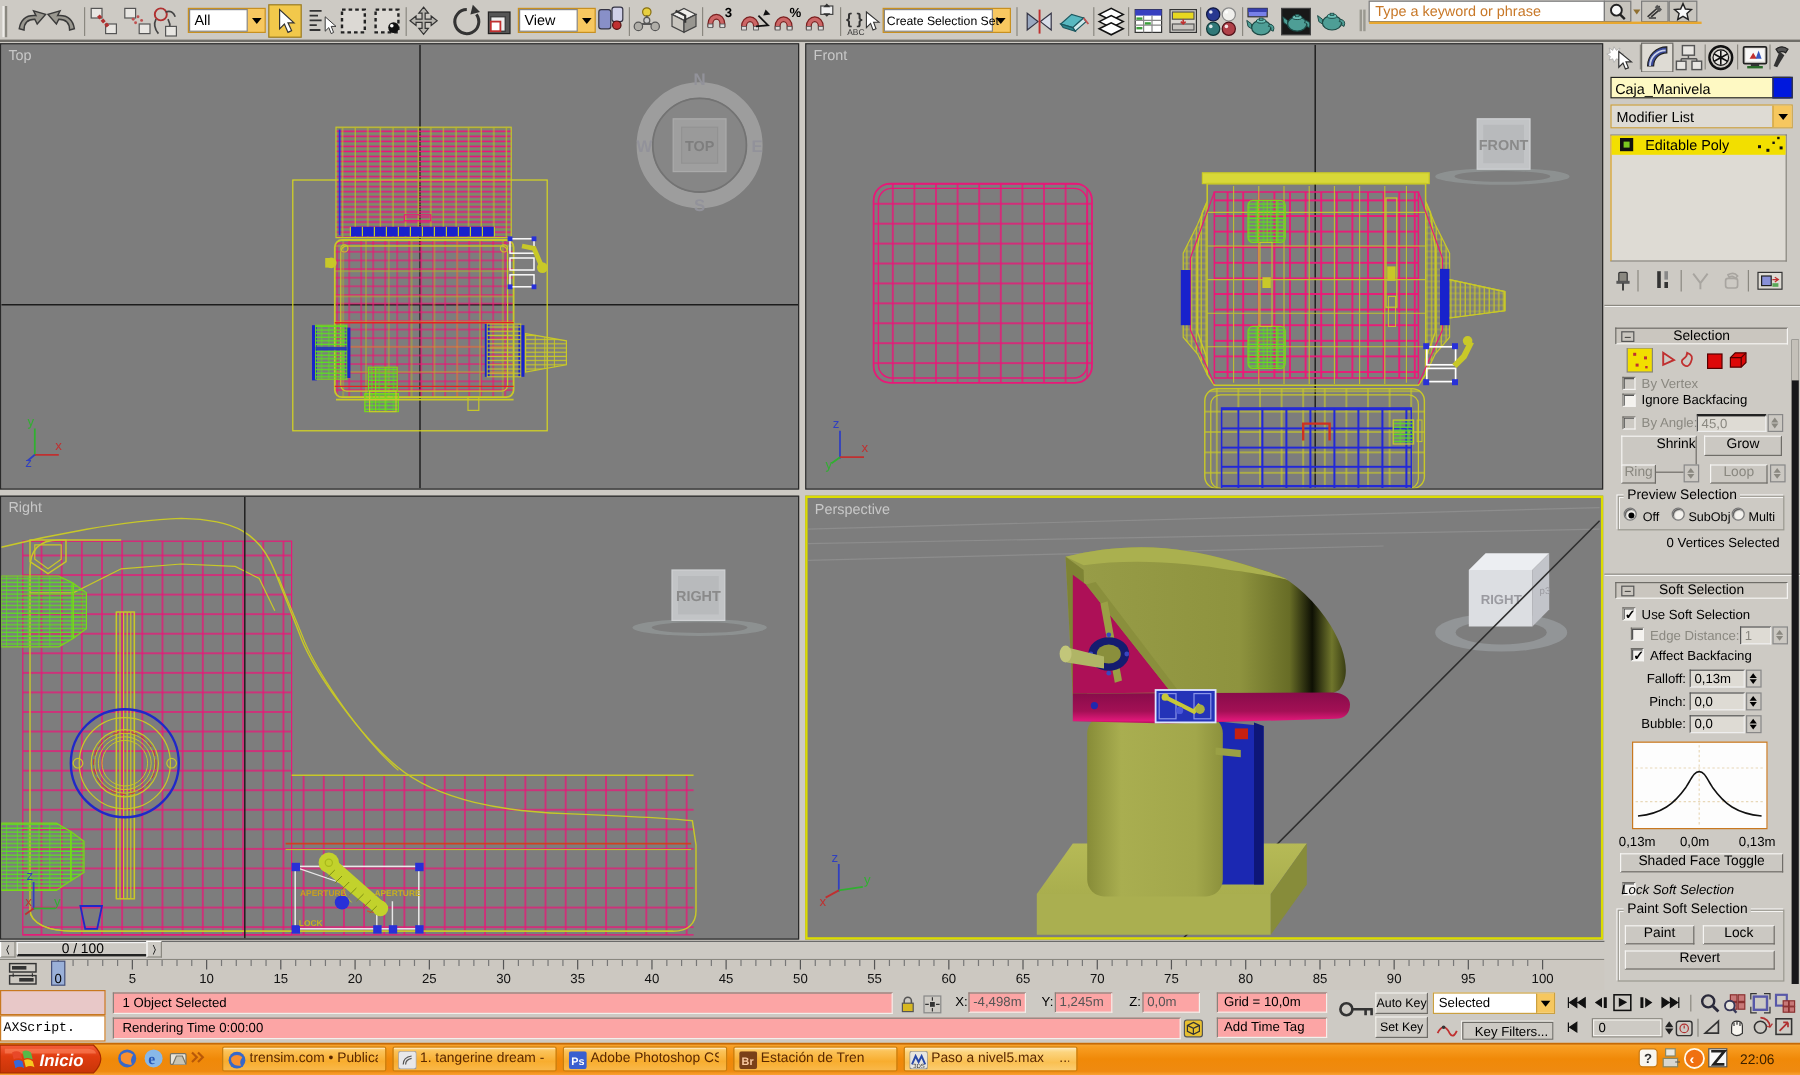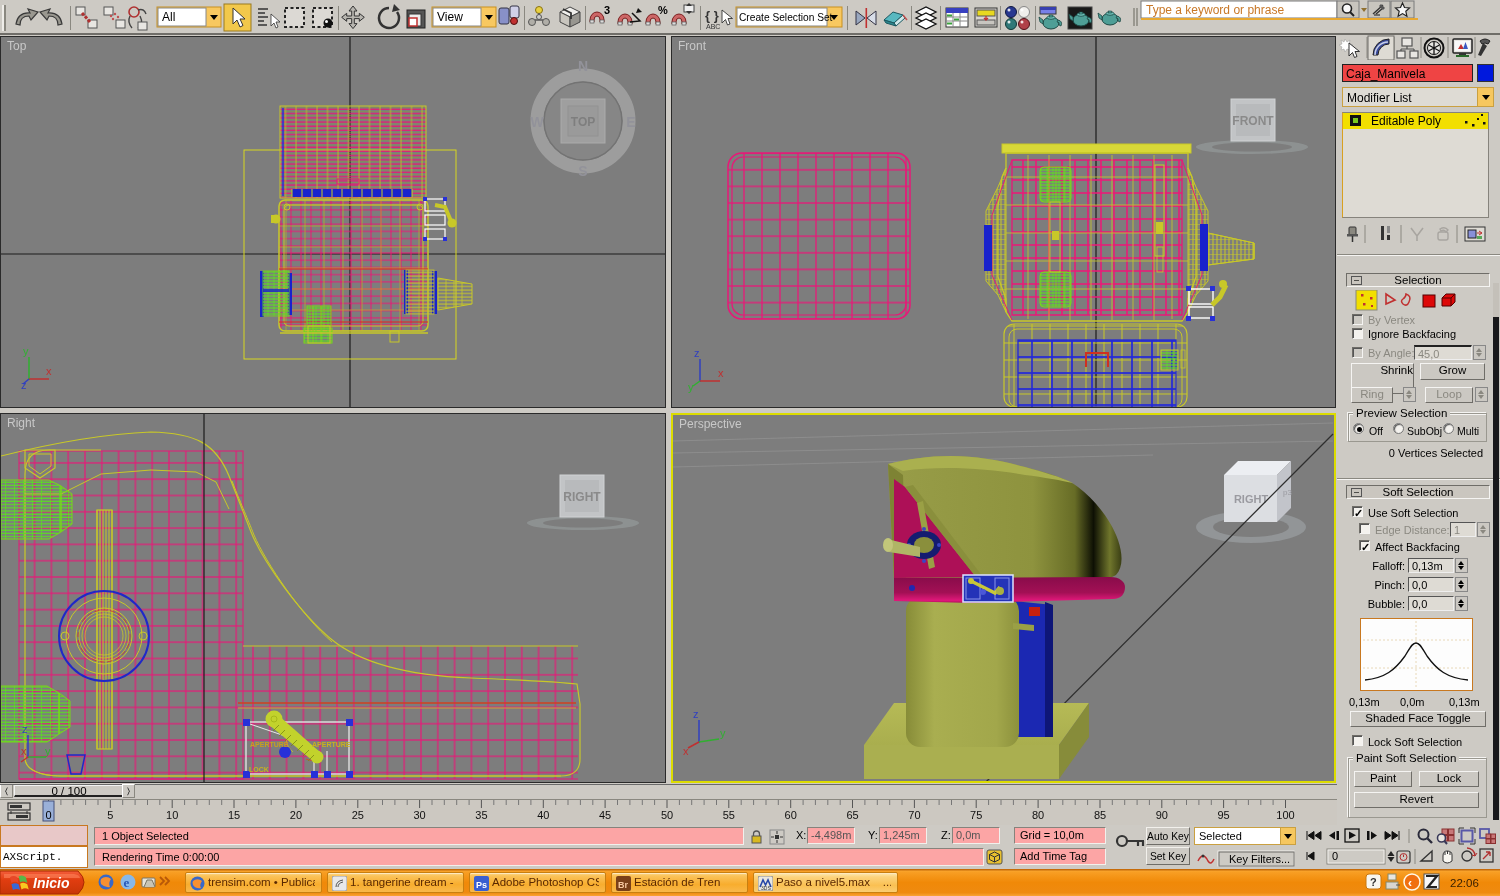--- a/index.html
+++ b/index.html
@@ -706,21 +706,21 @@
         </g>
 <rect x="116" y="4" width="19" height="14" rx="1" fill="#e8e6e2" stroke="#222" stroke-width="1.5"></rect>
         <rect x="118" y="6" width="15" height="10" fill="#f8f8f8"></rect>
         <path d="M121,14 l3,-5 3,5 z" fill="#c03030"></path>
         <path d="M126,14 l2.5,-7 2.5,7 z" fill="#3858c0"></path>
         <rect x="122" y="18" width="7" height="2" fill="#333"></rect>
         <rect x="119" y="20" width="13" height="2" fill="#2a6a2a"></rect>
 <path d="M143,6 q5,-4 10,0 l-2,3 q-3,-2 -6,0 z" fill="#555" stroke="#222"></path>
         <path d="M146,8 l4,3 -6,10 -3,-1 z" fill="#333"></path>
 </svg>
-<div class="fld" style="left:5px;top:29px;width:131px;height:18px;border-color:#222;background:#ef4444;">
+<div class="fld" style="left:5px;top:29px;width:150px;height:18px;border-color:#222;background:#fef9c3;">
         <span style="position:absolute;left:3px;top:2px;font-size:12px;">Caja_Manivela</span>
       </div>
 <div class="pab" style="left:140px;top:29px;width:17px;height:18px;background:#0018dd;border:1px solid #333;"></div>
 <div class="pab" style="left:5px;top:52px;width:152px;height:20px;background:#dedbd4;border:1px solid #caa040;">
         <span style="position:absolute;left:4px;top:3px;font-size:12px;">Modifier List</span>
 <div style="position:absolute;right:0;top:0;width:16px;height:18px;background:#f6c75f;border-left:1px solid #caa040;">
           <div style="position:absolute;left:4px;top:7px;border:4px solid transparent;border-top:5px solid #000;"></div>
         </div>
       </div>
 <div class="pab" style="left:5px;top:77px;width:147px;height:106px;background:#dedbd4;border:1px solid #86837c;border-left-color:#d8a020;">
@@ -782,21 +782,21 @@
 <div class="cb cbg" style="left:15px;top:279px;"></div>
       <span class="pab gray" style="left:31px;top:279px;">By Vertex</span>
 <div class="cb" style="left:15px;top:293px;"></div>
       <span class="pab" style="left:31px;top:293px;">Ignore Backfacing</span>
 <div class="cb cbg" style="left:15px;top:312px;"></div>
       <span class="pab gray" style="left:31px;top:312px;">By Angle:</span>
 <div class="sfld gray" style="left:77px;top:310px;width:58px;border-top:2px solid #222;">45,0</div>
       <div class="spn spnG" style="left:136px;top:310px;"></div>
 <div class="pbtn" style="left:14px;top:328px;width:63px;height:31px;text-align:right;">Shrink</div>
 <div class="pbtn" style="left:83px;top:328px;width:65px;height:17px;">Grow</div>
-<div class="pbtn gray" style="left:14px;top:352px;width:42px;height:16px;text-align:center;">Ring</div>
+<div class="pbtn gray" style="left:14px;top:352px;width:29px;height:16px;text-align:center;">Ring</div>
       <div class="spn spnG" style="left:66px;top:352px;"></div>
 <div class="pbtn gray" style="left:88px;top:352px;width:48px;height:16px;">Loop</div>
       <div class="spn spnG" style="left:138px;top:352px;"></div>
 <div class="grp" style="left:11px;top:378px;width:139px;height:29px;">
         <span class="grplbl">Preview Selection</span>
       </div>
 <div class="radio" style="left:16px;top:388px;">
         <div class="rdot"></div>
       </div>
       <span class="pab" style="left:32px;top:390px;font-size:10.5px;">Off</span>
@@ -836,21 +836,21 @@
           <line x1="3" y1="22" x2="110" y2="22"></line>
           <line x1="3" y1="50" x2="110" y2="50"></line>
         </g>
 <path d="M5,62 C25,60 35,52 45,38 C50,30 52,25 56,25 C60,25 62,30 67,38 C77,52 87,60 108,62" fill="none" stroke="#111" stroke-width="1.3"></path>
 </svg>
 <span class="pab" style="left:12px;top:661px;">0,13m</span>
       <span class="pab" style="left:63px;top:661px;">0,0m</span>
       <span class="pab" style="left:112px;top:661px;">0,13m</span>
 <div class="pbtn" style="left:13px;top:676px;width:136px;height:16px;">Shaded Face Toggle</div>
 <div class="cb" style="left:15px;top:700px;"></div>
-      <span class="pab" style="left:31px;top:701px;">Lock Soft Selection</span>
+      <span class="pab" style="left:14px;top:701px;font-style:italic;">Lock Soft Selection</span>
 <div class="grp" style="left:11px;top:723px;width:139px;height:60px;">
         <span class="grplbl">Paint Soft Selection</span>
       </div>
 <div class="pbtn" style="left:17px;top:736px;width:58px;height:16px;">Paint</div>
 <div class="pbtn" style="left:82px;top:736px;width:60px;height:16px;">Lock</div>
 <div class="pbtn" style="left:17px;top:757px;width:125px;height:16px;">Revert</div>
 <div class="pab" style="left:156px;top:248px;width:6px;height:537px;background:#17171a;">
         <div class="pab" style="left:0;top:0;width:6px;height:34px;background:#c4c0b9;"></div>
       </div>
 </div>

